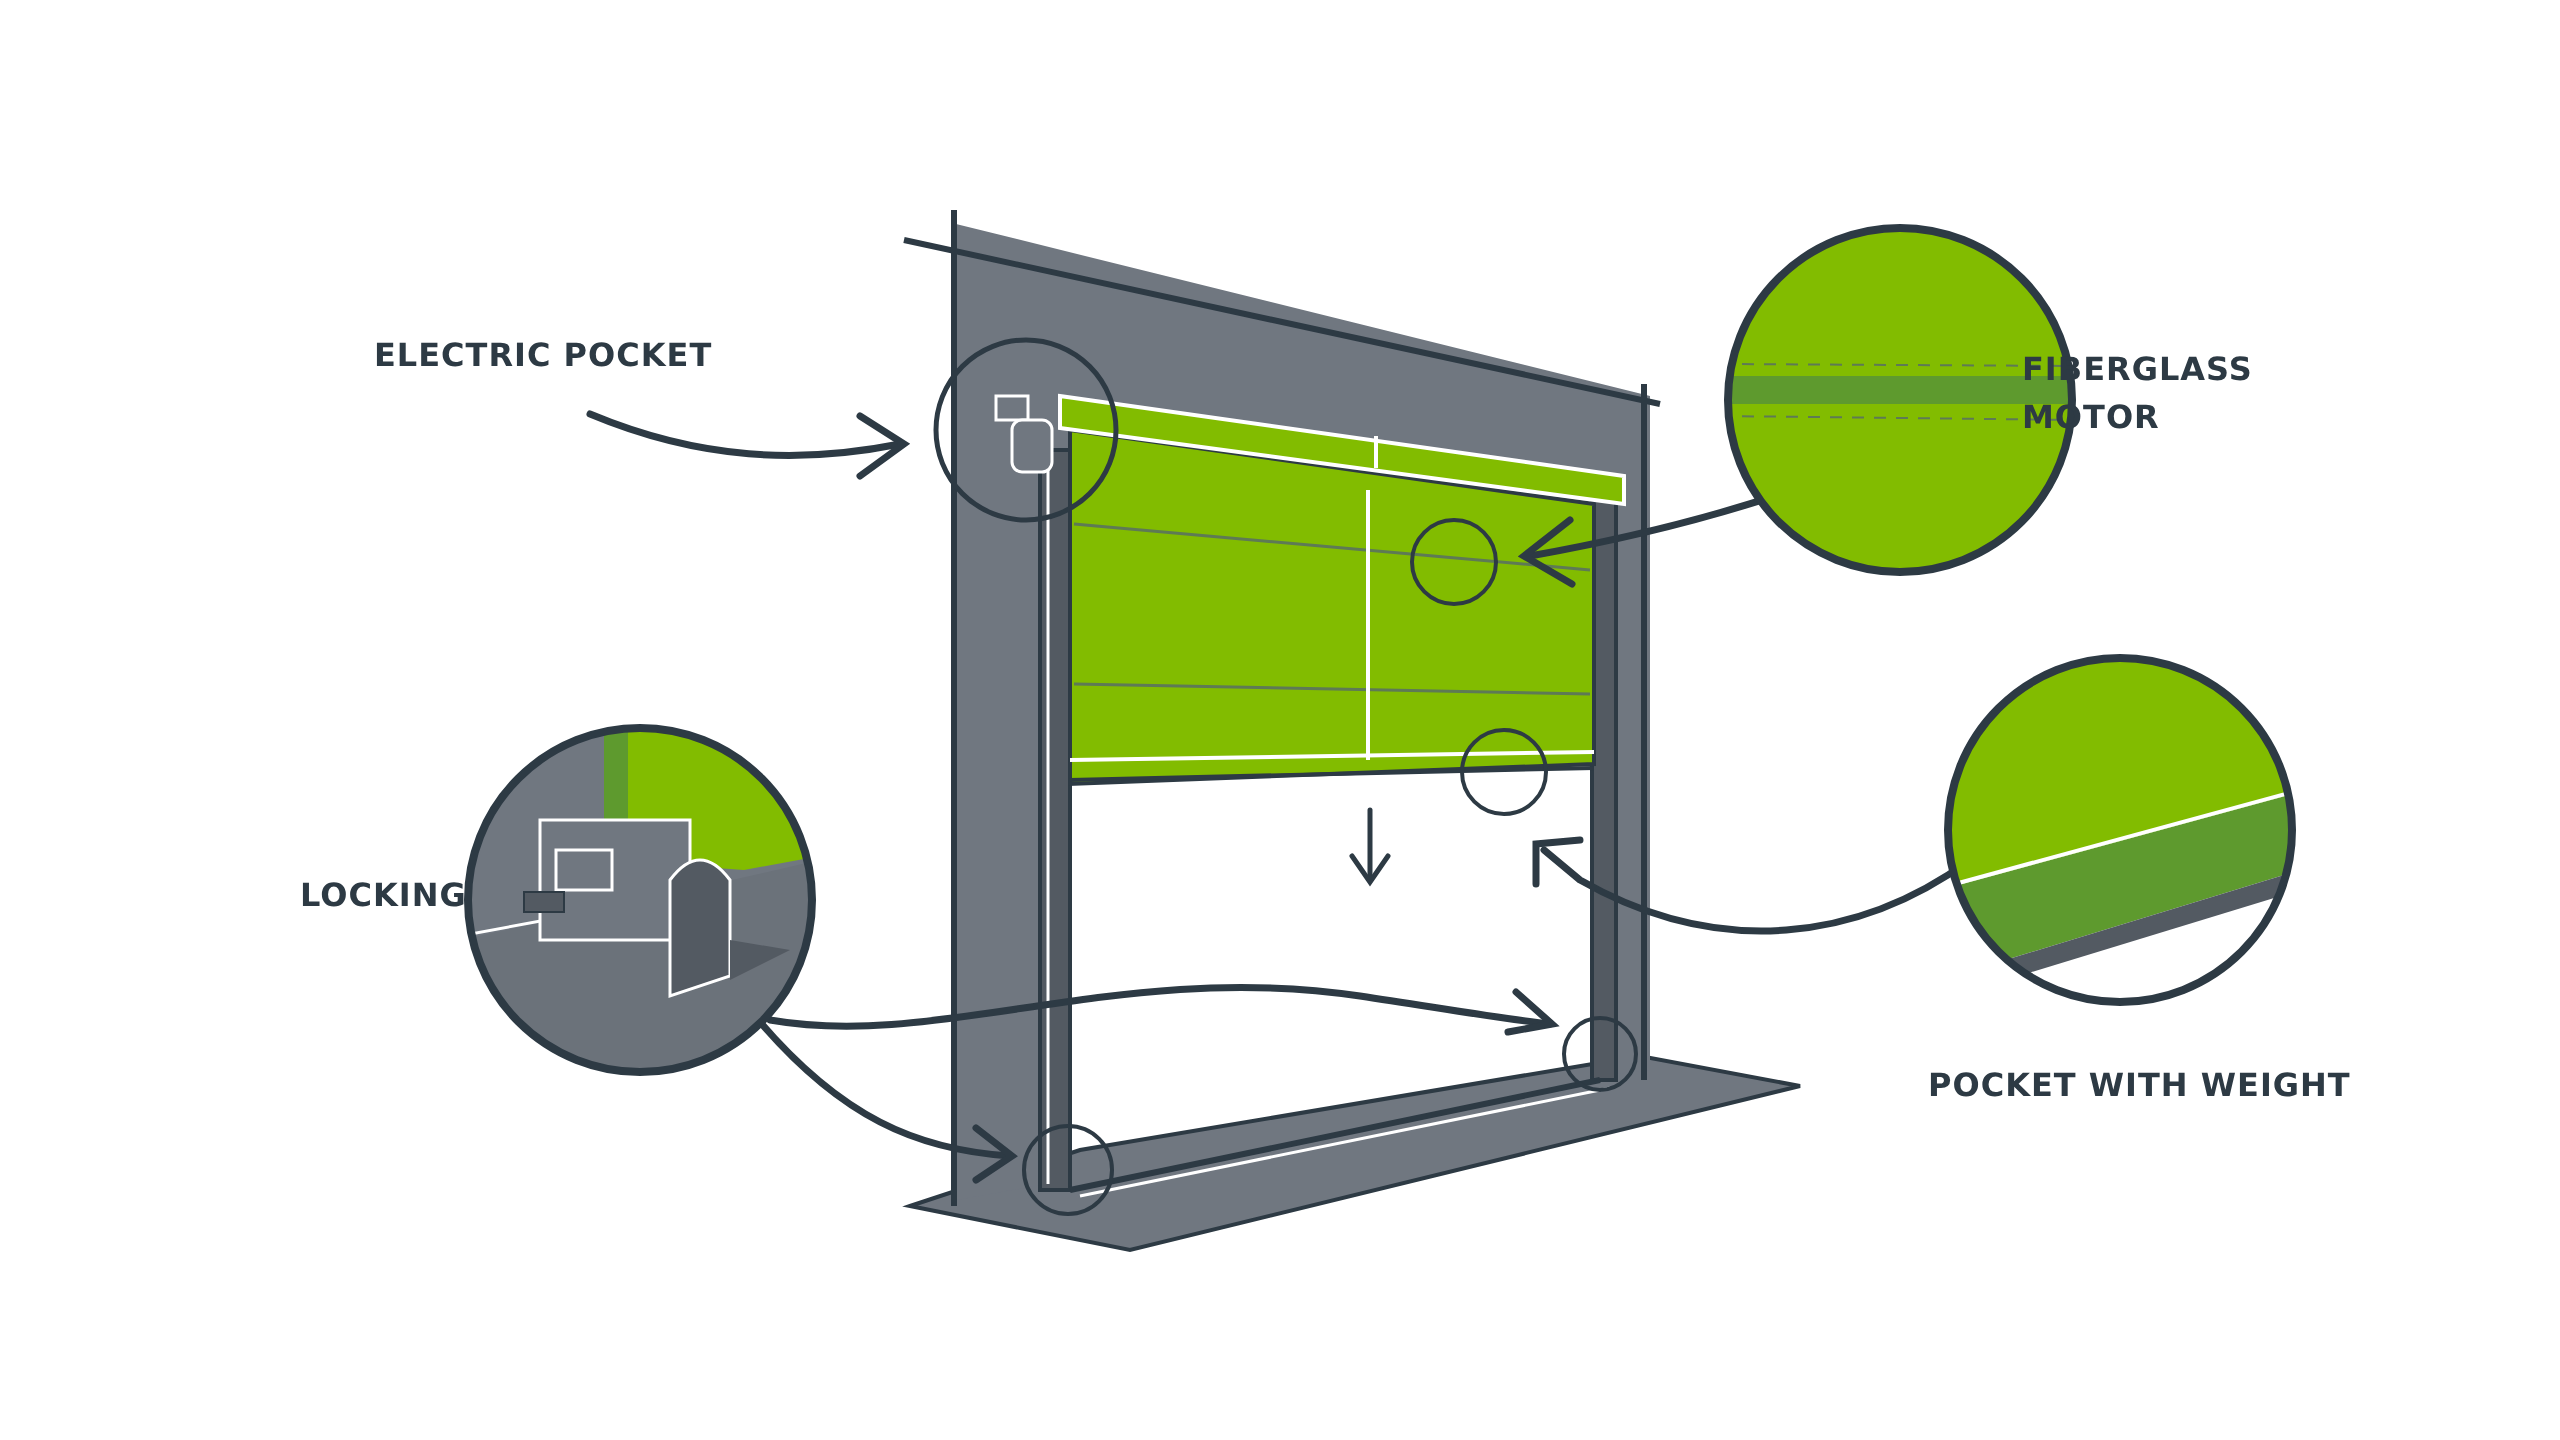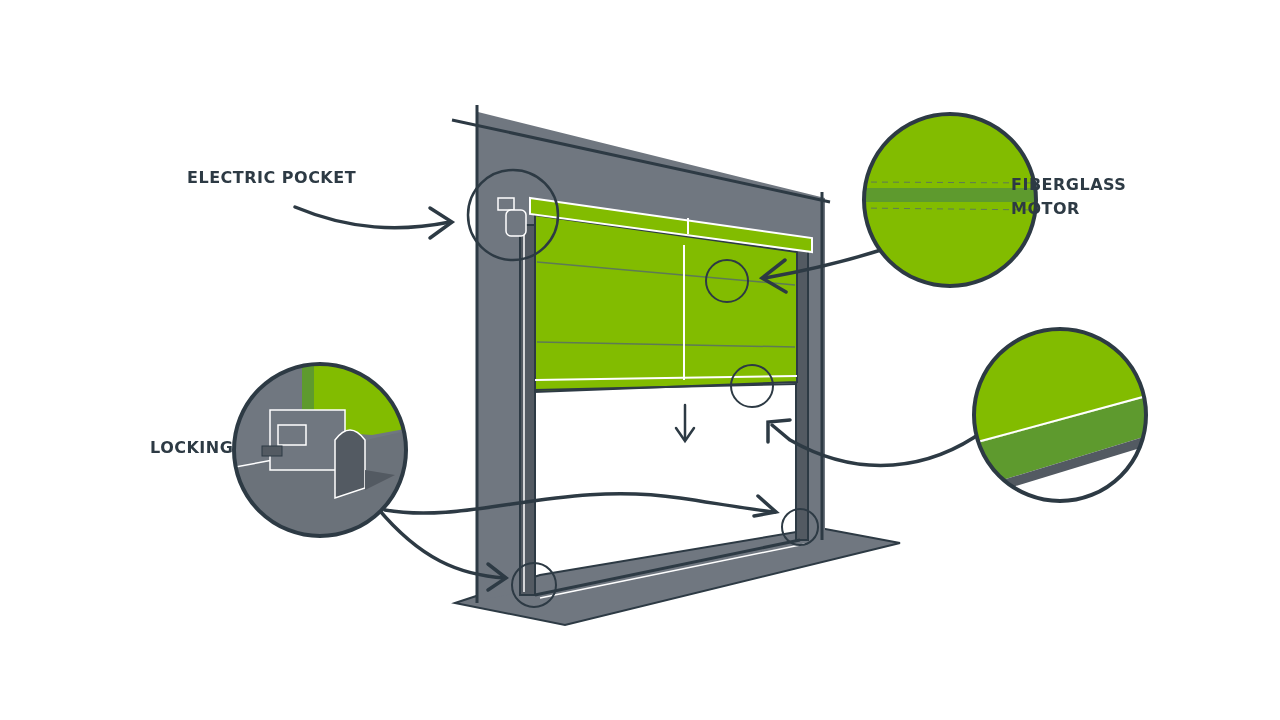--- a/index.html
+++ b/index.html
@@ -119,13 +119,14 @@
 <div class="label" style="left:187px;top:166px;">ELECTRIC POCKET</div>
 
 <div class="label" style="left:1011px;top:173px;">
   <div>FIBERGLASS</div>
   <div>MOTOR</div>
 </div>
 
 <div class="label" style="left:109px;top:436px;margin-left:41px;">LOCKING</div>
 
 <div class="label" style="left:964px;top:531px;">
+  <div>POCKET WITH WEIGHT</div>
 </div>
 
 </body></html>

